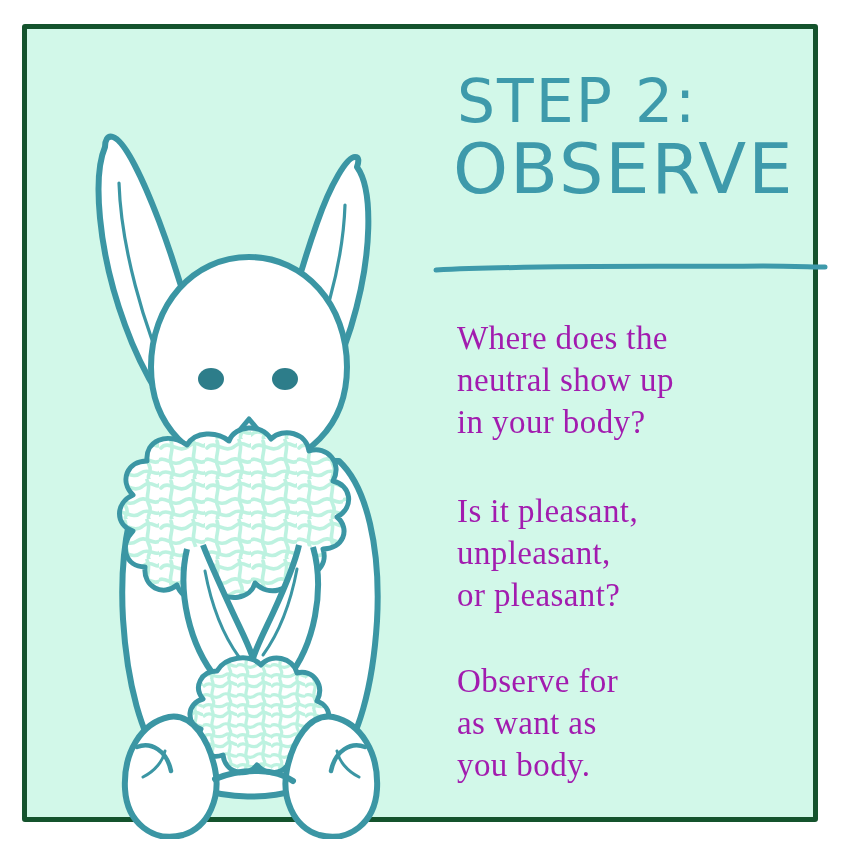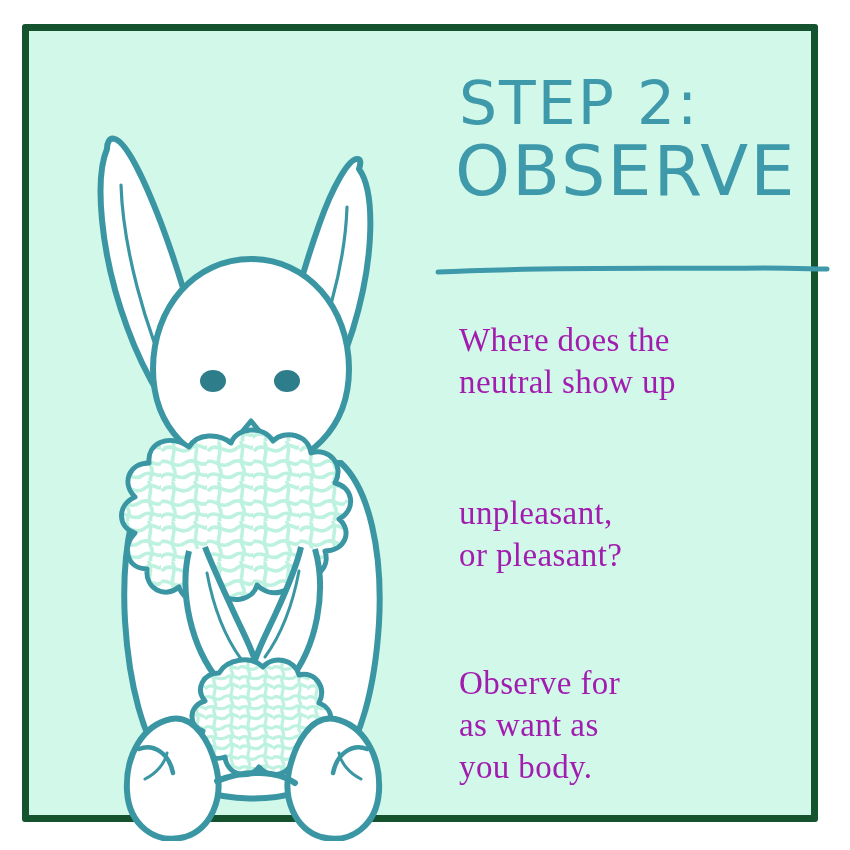--- a/index.html
+++ b/index.html
@@ -23,21 +23,21 @@
   }
 
   
   #frame {
     position: absolute;
     left: 22px;
     top: 24px;
     width: 796px;
     height: 798px;
     background: #d2f8e9;
-    border: 7px solid #14532d;
+    border: 5px solid #14532d;
     box-sizing: border-box;
     border-radius: 3px;
   }
 
   
   #bunny-illustration {
     position: absolute;
     left: 40px;
     top: 50px;
     width: 380px;
@@ -250,23 +250,25 @@
         <div class="title-line" id="title-line-2">OBSERVE</div>
       </div>
 
       <svg id="title-underline" viewBox="0 0 396 10" xmlns="http://www.w3.org/2000/svg">
         <path d="M3 7 C 100 2, 210 4, 330 3 C 360 3, 380 4, 392 4" fill="none" stroke="#3e9aab" stroke-width="5" stroke-linecap="round"></path>
       </svg>
 
       <div class="para" id="para-1">
         <span class="line">Where does the</span>
         <span class="line">neutral show up</span>
+        <span class="line">in your body?</span>
       </div>
 
       <div class="para" id="para-2">
+        <span class="line">Is it pleasant,</span>
         <span class="line">unpleasant,</span>
         <span class="line">or pleasant?</span>
       </div>
 
       <div class="para" id="para-3">
         <span class="line">Observe for</span>
         <span class="line">as want as</span>
         <span class="line">you body.</span>
       </div>
 

